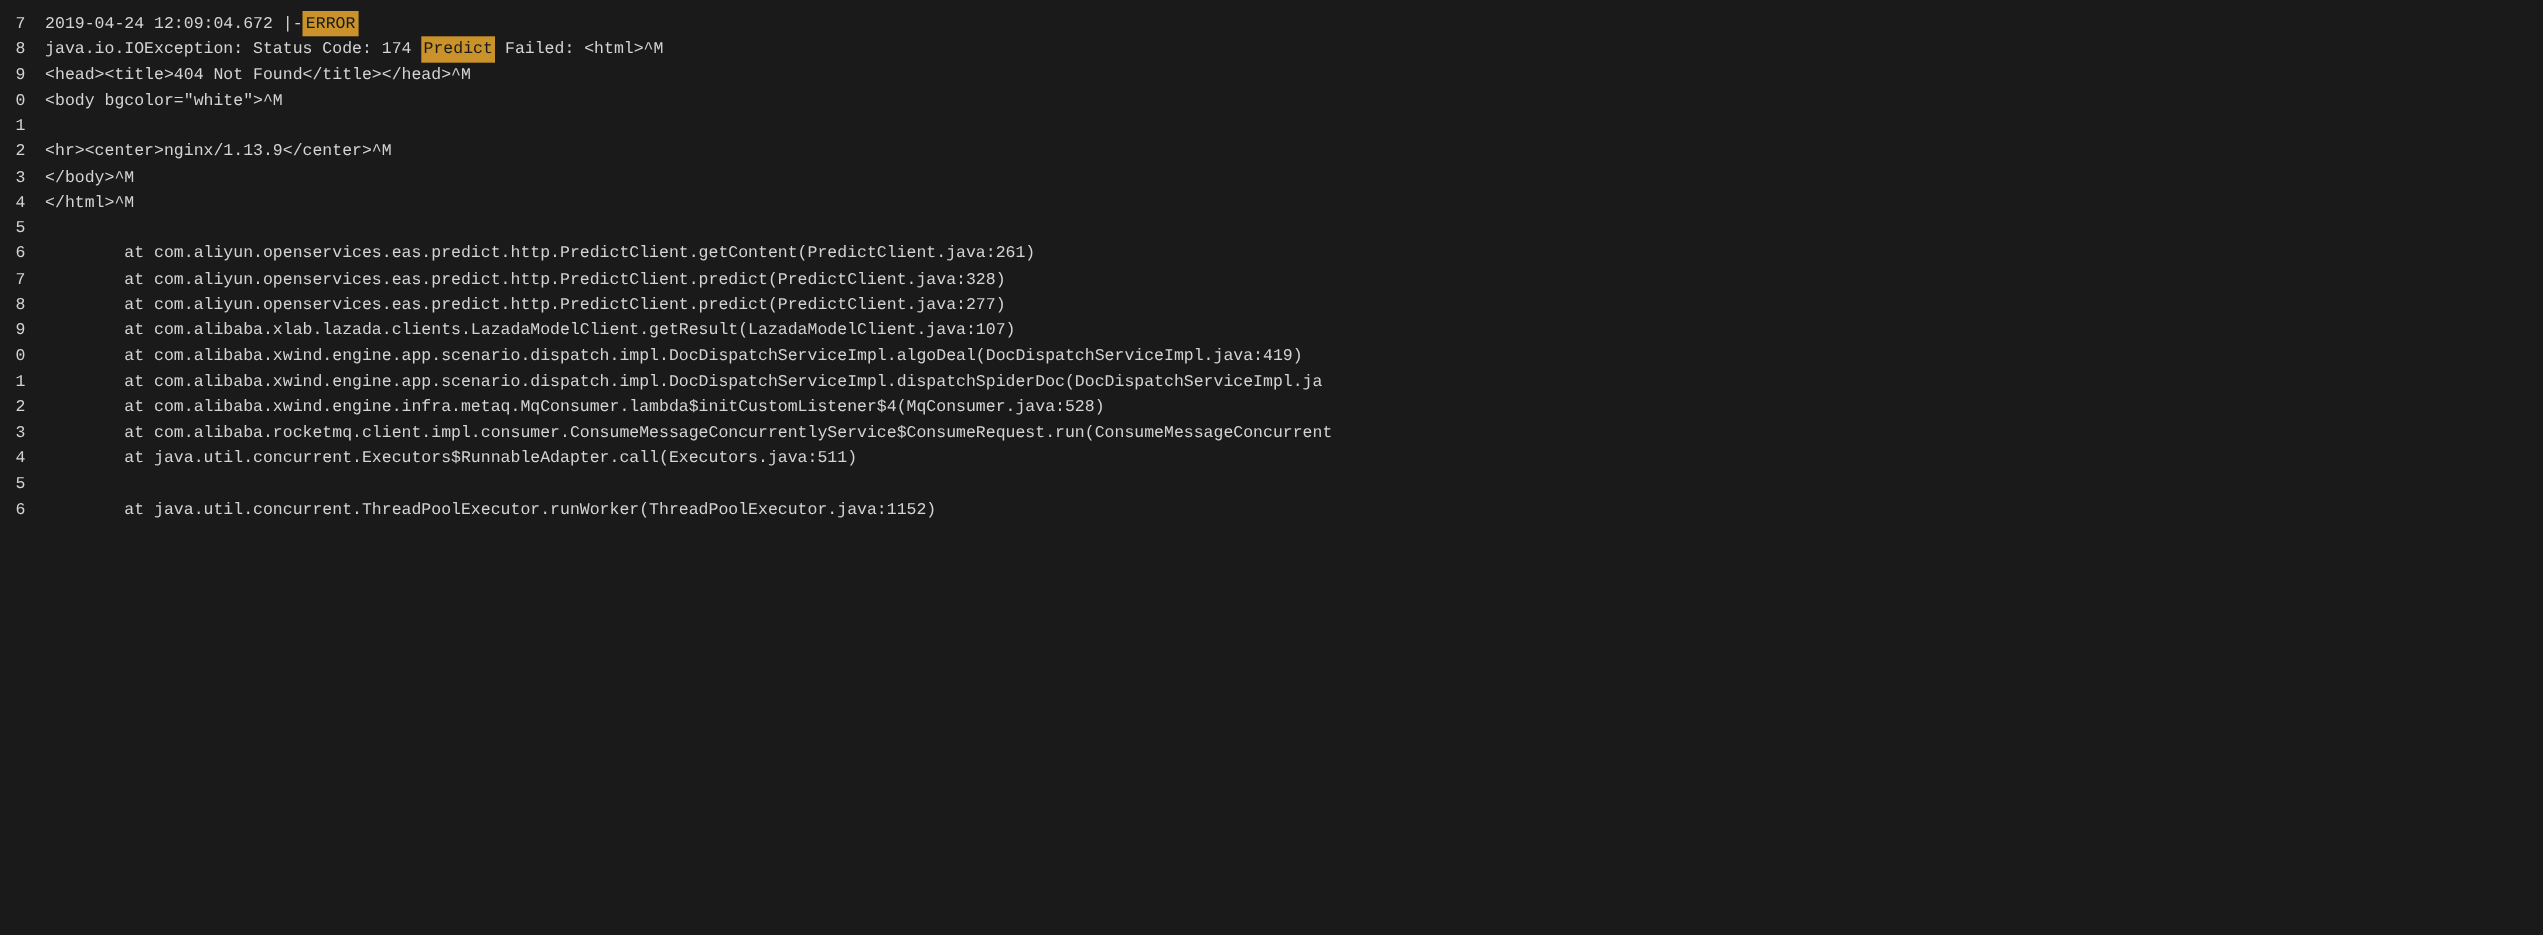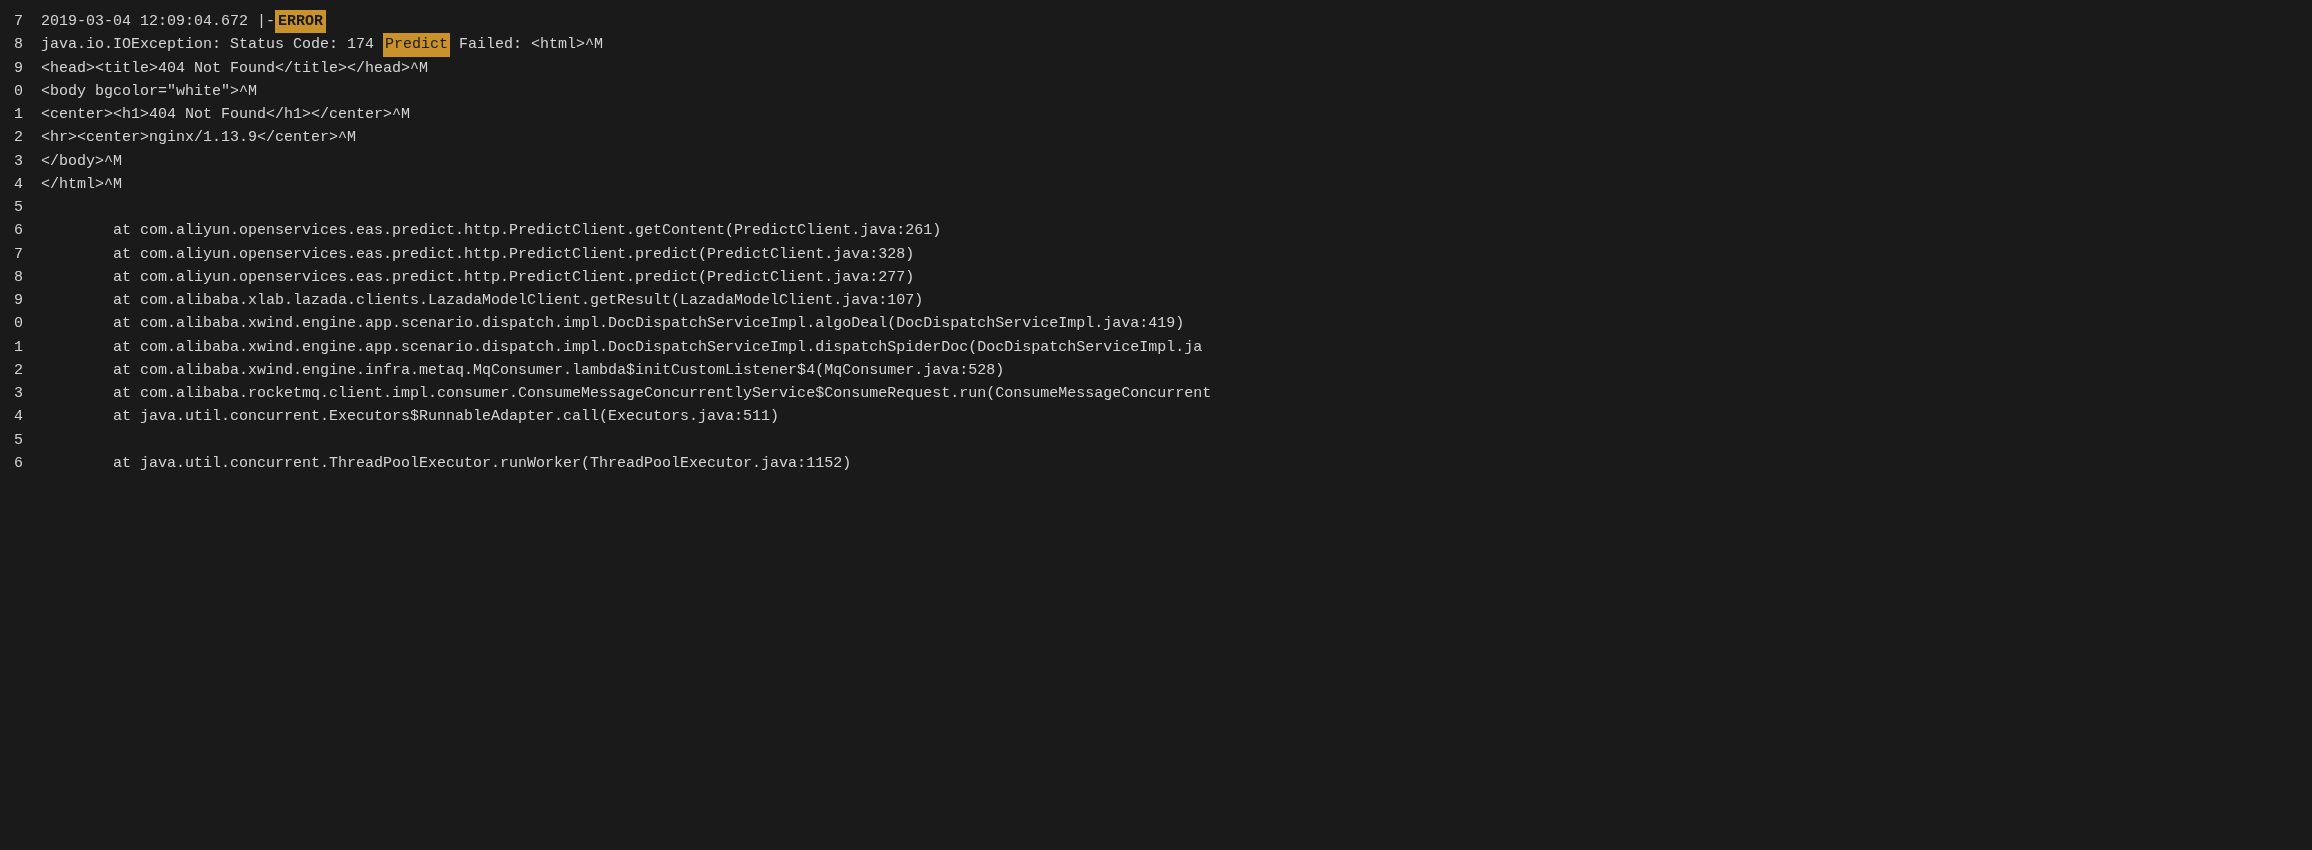--- a/index.html
+++ b/index.html
@@ -38,40 +38,40 @@
     }
 
     .log-text {
       color: #d4d4d4;
     }
 
     .error-badge {
       background-color: #c9922a;
       color: #1a1a1a;
       padding: 0px 3px;
-      font-weight: bold;
+      font-weight: normal;
       display: inline;
     }
 
     .highlight-predict {
       background-color: #c9922a;
       color: #1a1a1a;
       padding: 0px 2px;
       text-align: center;
     }
   </style>
 </head>
 <body>
 
 <div class="terminal">
-<div class="log-line"><span class="line-num">7</span><span class="log-text"> 2019-03-04 12:09:04.672 |-</span><span class="error-badge">ERROR</span></div>
+<div class="log-line"><span class="line-num">7</span><span class="log-text"> 2019-04-24 12:09:04.672 |-</span><span class="error-badge">ERROR</span></div>
     <div class="log-line"><span class="line-num">8</span><span class="log-text"> java.io.IOException: Status Code: 174 </span><span class="highlight-predict">Predict</span><span class="log-text"> Failed: &lt;html&gt;^M</span></div>
     <div class="log-line"><span class="line-num">9</span><span class="log-text"> &lt;head&gt;&lt;title&gt;404 Not Found&lt;/title&gt;&lt;/head&gt;^M</span></div>
     <div class="log-line"><span class="line-num">0</span><span class="log-text"> &lt;body bgcolor="white"&gt;^M</span></div>
-    <div class="log-line"><span class="line-num">1</span><span class="log-text"> &lt;center&gt;&lt;h1&gt;404 Not Found&lt;/h1&gt;&lt;/center&gt;^M</span></div>
+    <div class="log-line"><span class="line-num">1</span></div>
     <div class="log-line"><span class="line-num">2</span><span class="log-text"> &lt;hr&gt;&lt;center&gt;nginx/1.13.9&lt;/center&gt;^M</span></div>
     <div class="log-line"><span class="line-num">3</span><span class="log-text"> &lt;/body&gt;^M</span></div>
     <div class="log-line"><span class="line-num">4</span><span class="log-text"> &lt;/html&gt;^M</span></div>
     <div class="log-line"><span class="line-num">5</span>&nbsp;</div>
     <div class="log-line"><span class="line-num">6</span><span class="log-text">         at com.aliyun.openservices.eas.predict.http.PredictClient.getContent(PredictClient.java:261)</span></div>
     <div class="log-line"><span class="line-num">7</span><span class="log-text">         at com.aliyun.openservices.eas.predict.http.PredictClient.predict(PredictClient.java:328)</span></div>
     <div class="log-line"><span class="line-num">8</span><span class="log-text">         at com.aliyun.openservices.eas.predict.http.PredictClient.predict(PredictClient.java:277)</span></div>
     <div class="log-line"><span class="line-num">9</span><span class="log-text">         at com.alibaba.xlab.lazada.clients.LazadaModelClient.getResult(LazadaModelClient.java:107)</span></div>
     <div class="log-line"><span class="line-num">0</span><span class="log-text">         at com.alibaba.xwind.engine.app.scenario.dispatch.impl.DocDispatchServiceImpl.algoDeal(DocDispatchServiceImpl.java:419)</span></div>
     <div class="log-line"><span class="line-num">1</span><span class="log-text">         at com.alibaba.xwind.engine.app.scenario.dispatch.impl.DocDispatchServiceImpl.dispatchSpiderDoc(DocDispatchServiceImpl.ja</span></div>

